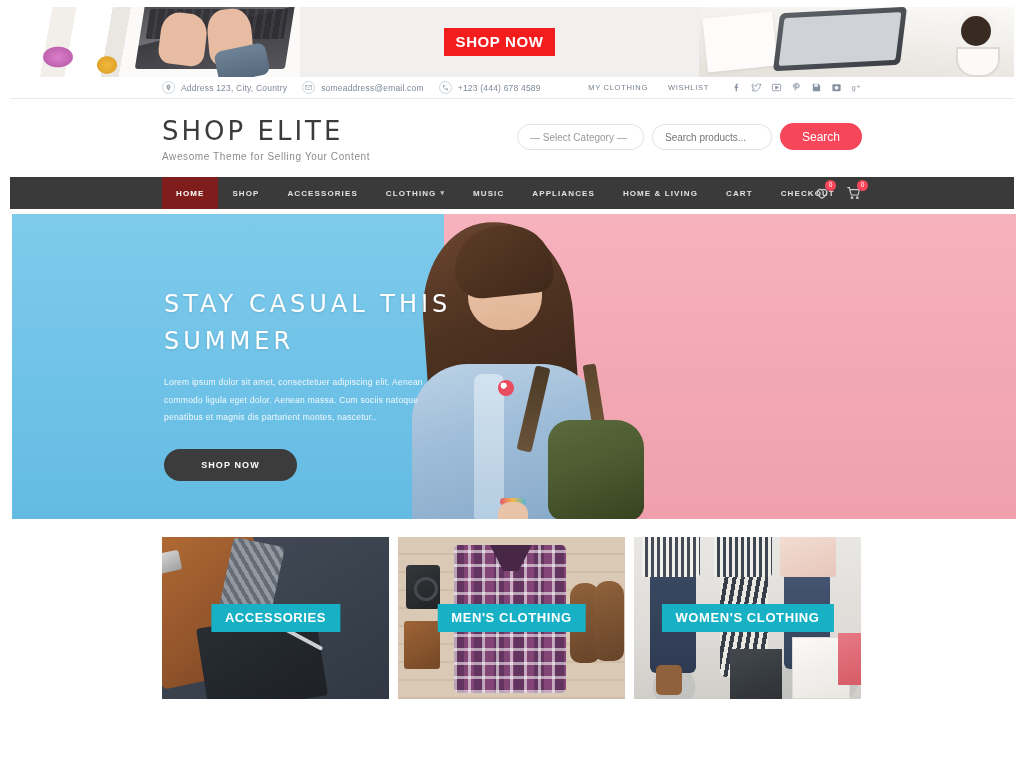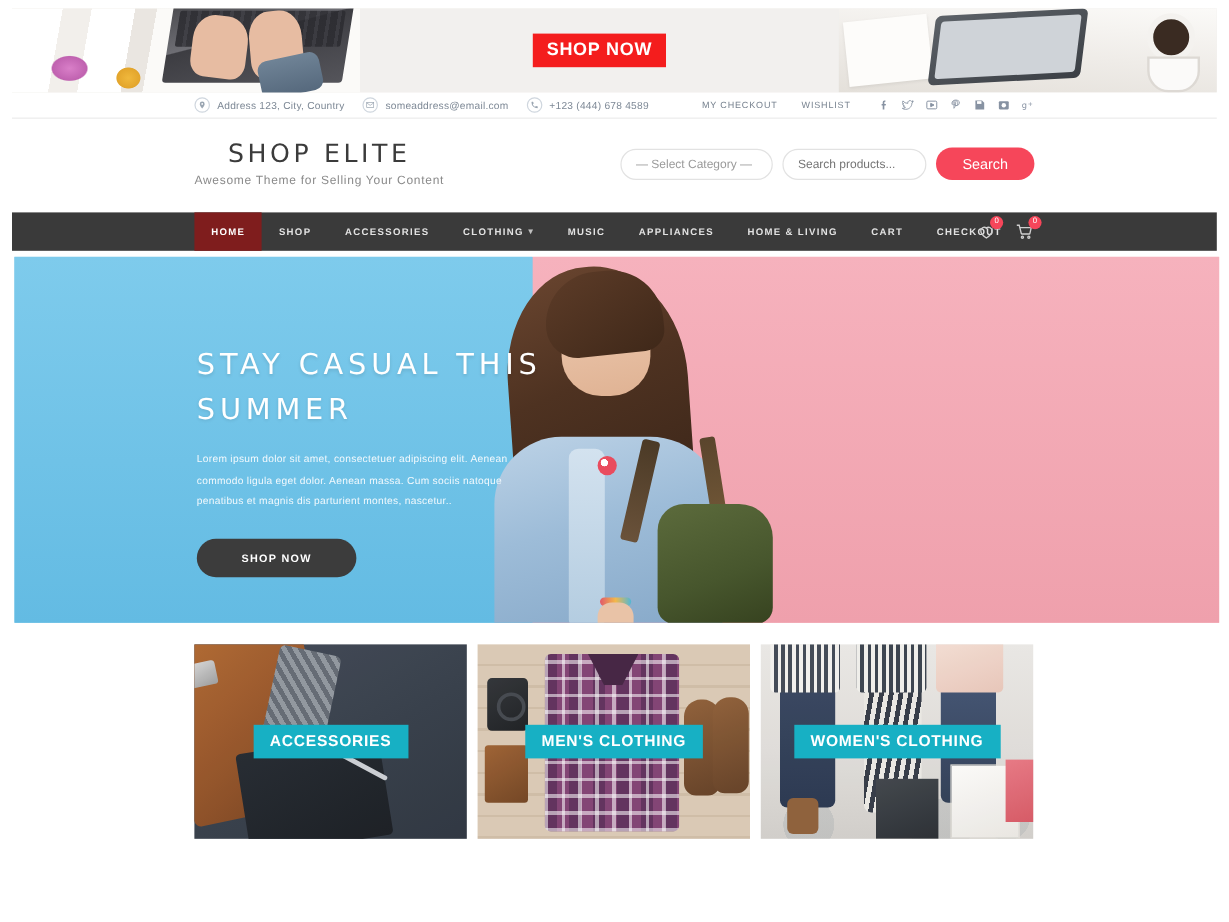--- a/index.html
+++ b/index.html
@@ -95,23 +95,22 @@
     font-size:7.5px; letter-spacing:.7px; color:#77828f;
   }
   .info-right .lnk { padding:0 10px; }
   .socials { display:flex; align-items:center; gap:9px; padding-left:12px; }
   .soc { width:11px; height:11px; color:#8792a2; display:block; }
 
   
   .brand-row { position:absolute; left:10px; top:99px; width:1004px; height:75px; background:#fff; }
   .logo { position:absolute; left:152px; top:17px; }
   .logo-title {
-    font-size:21px; letter-spacing:3px; color:#3b3b3b; font-weight:400;
+    font-size:26px; letter-spacing:3px; color:#3b3b3b; font-weight:400;
     font-family:"DejaVu Sans", sans-serif;
-    text-align:center;
   }
   .logo-sub { font-size:10px; color:#8a8a8a; letter-spacing:.6px; margin-top:5px; }
   .search-wrap { position:absolute; right:152px; top:24px; display:flex; align-items:flex-end; gap:8px; }
   .cat-select {
     width:127px; height:26px; border:1px solid #e2e2e2; border-radius:14px; background:#fff;
     font-size:10px; color:#9a9a9a; padding:0 12px; outline:none;
     font-family:"Liberation Sans", sans-serif;
   }
   .search-input {
     width:120px; height:26px; border:1px solid #e2e2e2; border-radius:14px; background:#fff;
@@ -382,21 +381,21 @@
       <div class="info-item">
         <span class="ico-circle">
           <svg viewBox="0 0 24 24" width="7" height="7" fill="currentColor">
               <path d="M6.6 10.8a15 15 0 006.6 6.6l2.2-2.2a1 1 0 011-.25 11 11 0 003.5.56 1 1 0 011 1V20a1 1 0 01-1 1A17 17 0 013 4a1 1 0 011-1h3.5a1 1 0 011 1 11 11 0 00.56 3.5 1 1 0 01-.25 1z"></path>
             </svg>
         </span>
         <span>+123 (444) 678 4589</span>
       </div>
     </div>
     <div class="info-right">
-      <span class="lnk">MY CHECKOUT</span>
+      <span class="lnk">MY CLOTHING</span>
       <span class="lnk">WISHLIST</span>
       <span class="socials">
         <span class="soc">
           <svg viewBox="0 0 24 24" width="11" height="11" fill="currentColor">
               <path d="M15 4h-2a3 3 0 00-3 3v3H8v3h2v7h3v-7h2.3l.7-3H13V7a1 1 0 011-1h1z"></path>
             </svg>
         </span>
         <span class="soc">
           <svg viewBox="0 0 24 24" width="11" height="11" fill="none" stroke="currentColor" stroke-width="1.6">
               <path d="M22 5.9c-.7.3-1.5.6-2.3.7a4 4 0 001.8-2.2c-.8.5-1.7.8-2.6 1a4 4 0 00-6.9 3.7A11.4 11.4 0 013.1 4.6a4 4 0 001.3 5.4c-.7 0-1.3-.2-1.8-.5a4 4 0 003.2 4 4 4 0 01-1.8.1 4 4 0 003.7 2.8A8 8 0 012 18.1a11.3 11.3 0 006.1 1.8c7.4 0 11.4-6.1 11.4-11.4v-.5A8 8 0 0022 5.9z"></path>

